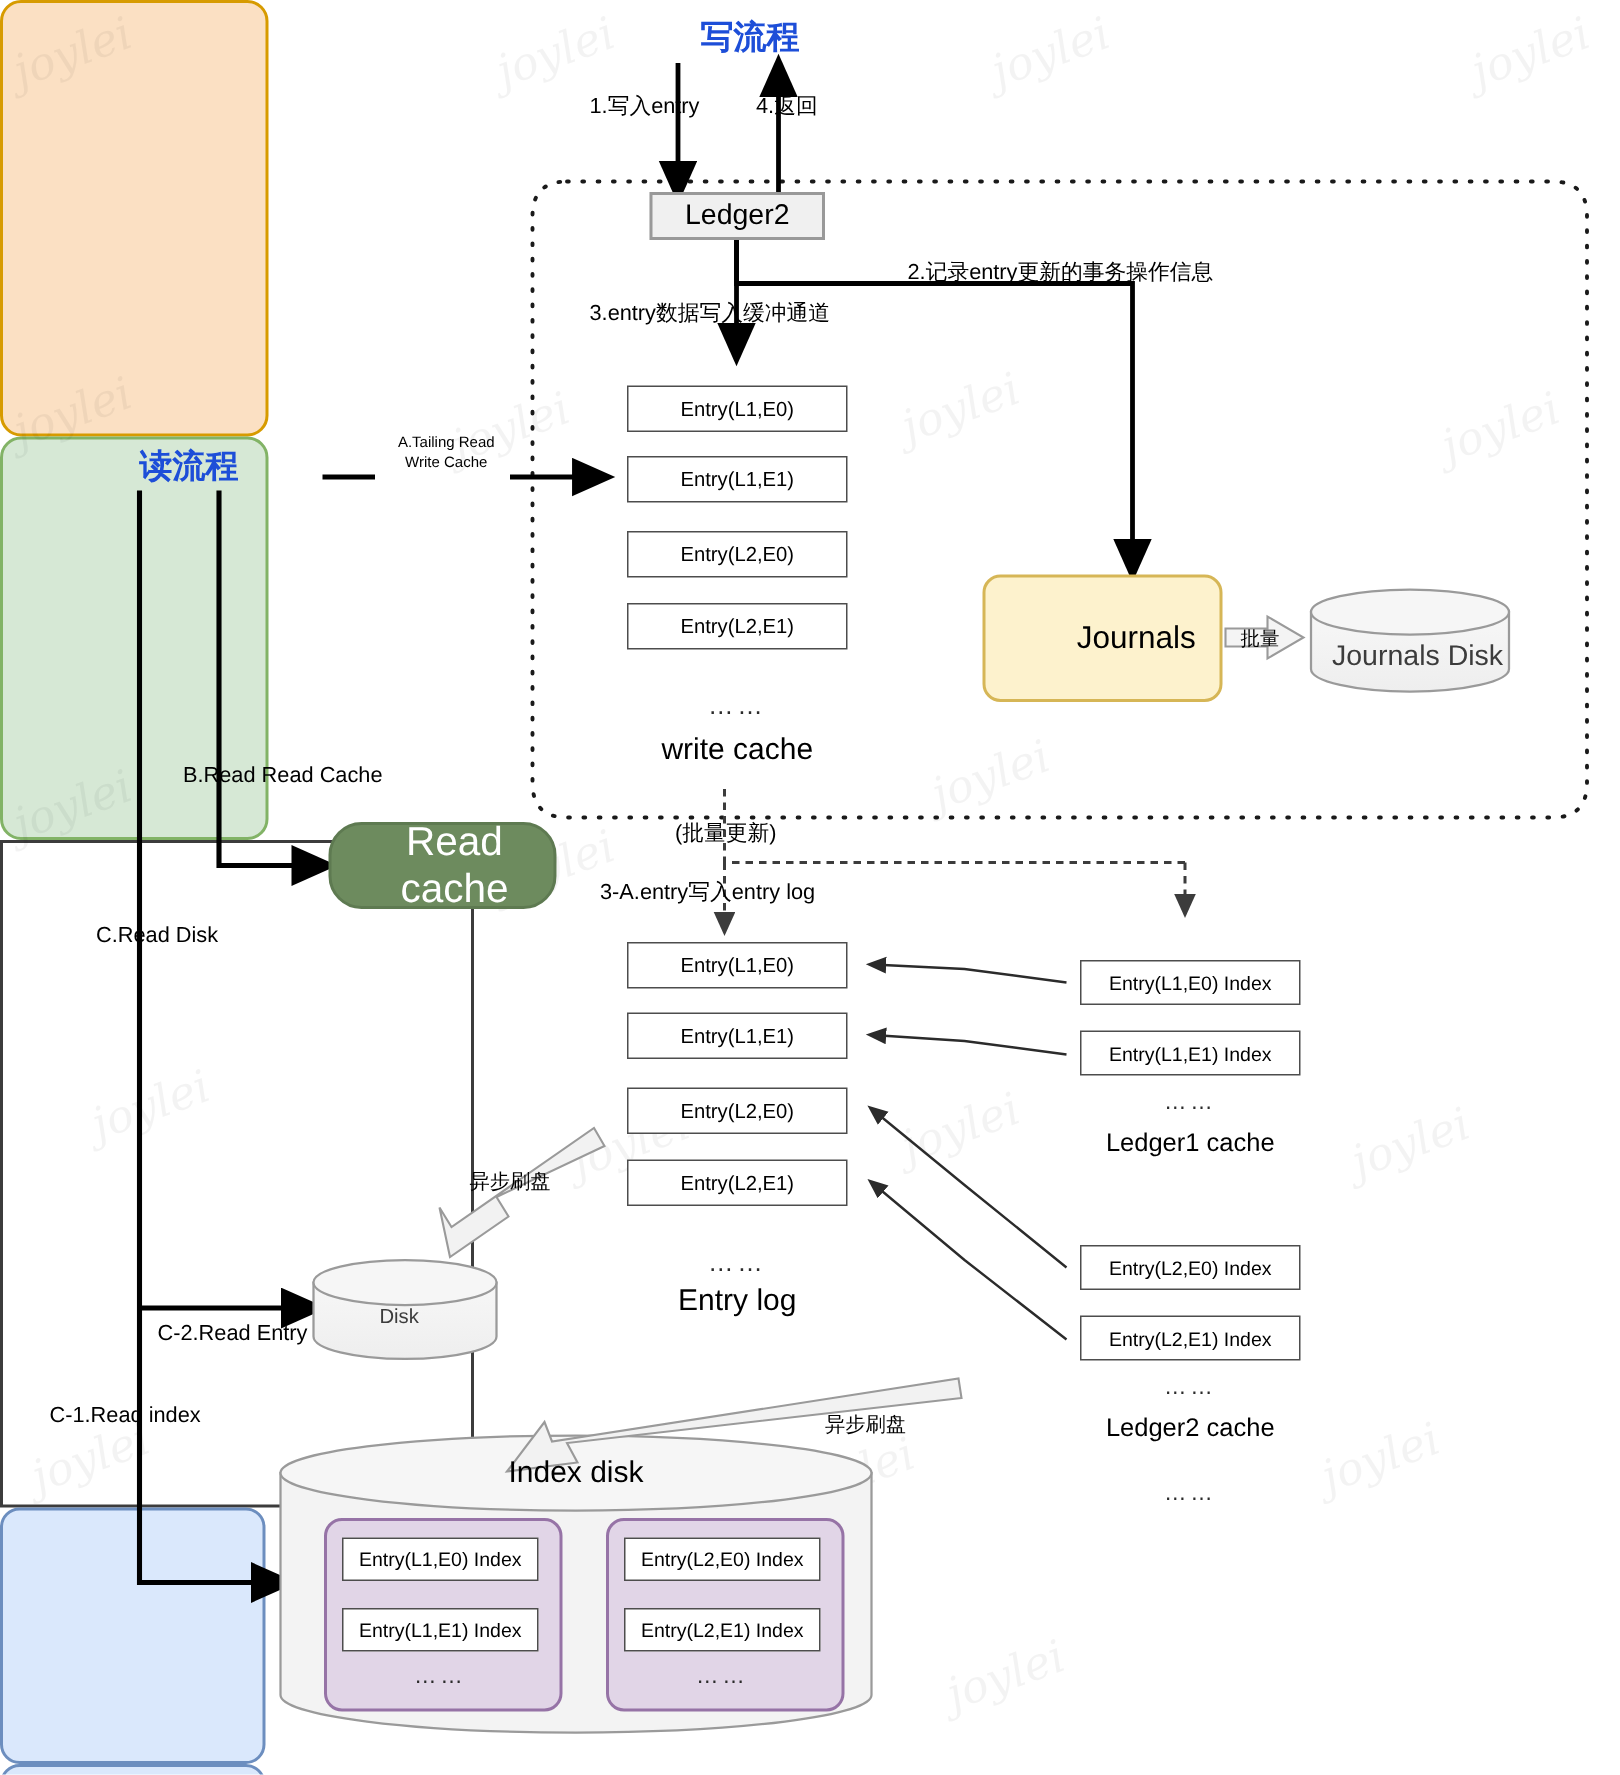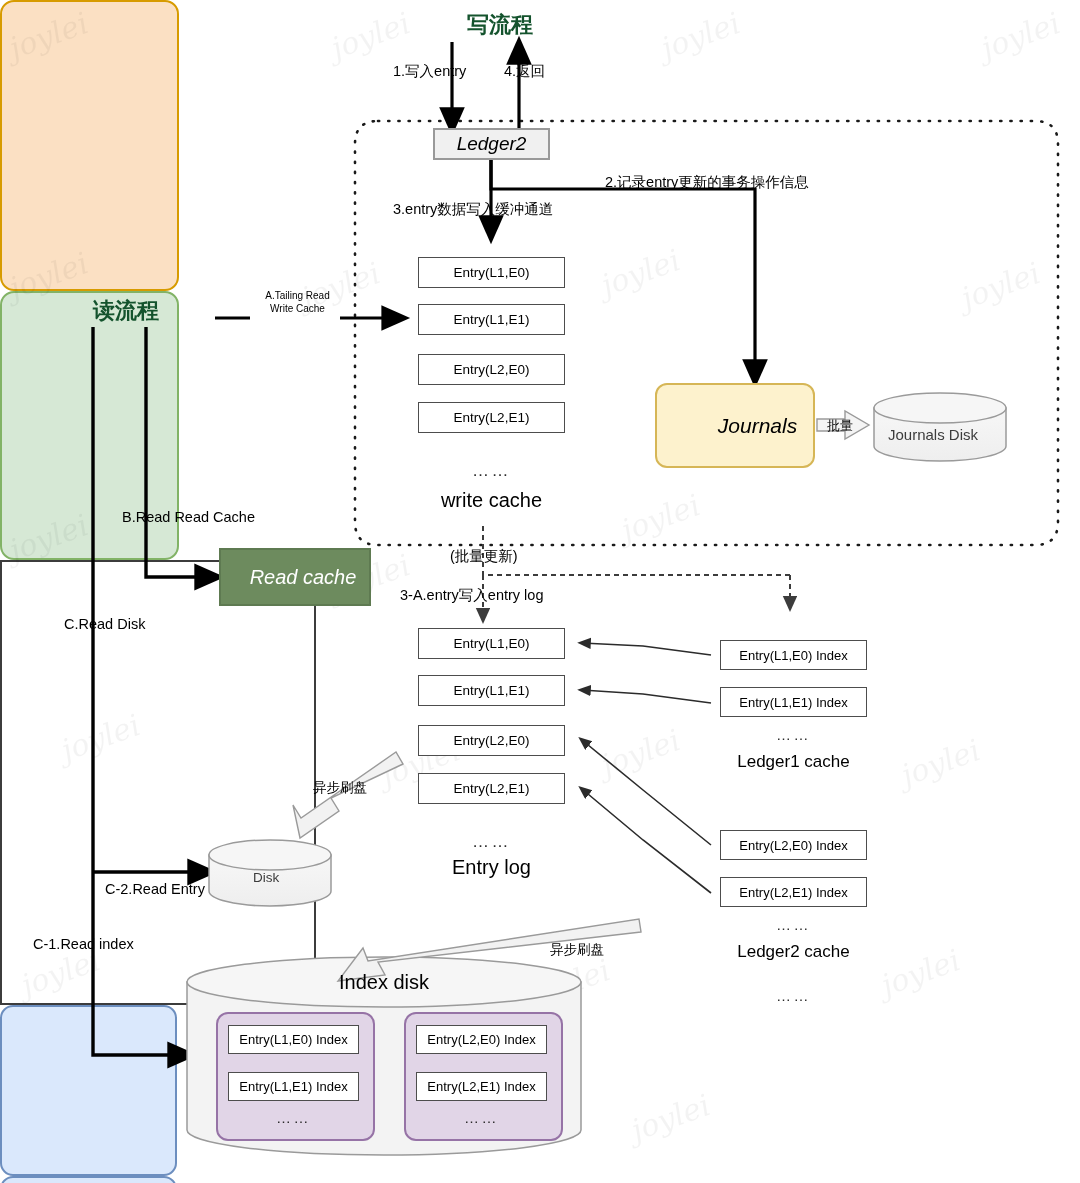--- a/index.html
+++ b/index.html
@@ -2,47 +2,47 @@
 <html><head>
 <meta charset="utf-8">
 <style>
   html,body{margin:0;padding:0;background:#ffffff;}
   body{width:1080px;height:1183px;position:relative;overflow:hidden;
        font-family:"Liberation Sans","DejaVu Sans",sans-serif;color:#000;}
   #stage{position:absolute;left:0;top:0;width:1080px;height:1183px;}
   svg.layer{position:absolute;left:0;top:0;width:1080px;height:1183px;pointer-events:none;}
 
   .box{position:absolute;box-sizing:border-box;display:flex;align-items:center;
-       justify-content:center;text-align:center;font-style:italic;}
+       justify-content:center;text-align:center;}
 
   
   .cell{position:absolute;box-sizing:border-box;background:#ffffff;
         border:1.6px solid #4d4d4d;display:flex;align-items:center;
         justify-content:center;font-size:13.5px;color:#000;}
   .cell.idx{font-size:13px;}
 
   .dots{position:absolute;text-align:center;font-size:17px;letter-spacing:2.5px;
         color:#2b2b2b;line-height:1;}
 
   .title{position:absolute;text-align:center;font-size:20px;color:#000;}
   .ttl-sm{font-size:17px;}
 
   .lbl{position:absolute;font-size:14.5px;color:#000;white-space:nowrap;line-height:1.25;}
   .lbl-c{position:absolute;font-size:10px;color:#000;text-align:center;line-height:1.3;}
-  .redttl{position:absolute;font-weight:bold;color:#14532d;font-size:22px;white-space:nowrap;}
+  .redttl{position:absolute;font-weight:bold;color:#1d4ed8;font-size:22px;white-space:nowrap;}
 
   
   #write-cache{left:404px;top:239px;width:175px;height:287px;background:#fbe0c3;
                border:2.4px solid #d79b00;border-radius:14px;}
   #journals{left:655px;top:383px;width:160px;height:85px;background:#fdf2cd;
             border:2.2px solid #d6b656;border-radius:12px;}
   #entry-log{left:404px;top:625px;width:175px;height:265px;background:#d6e8d5;
              border:2.4px solid #82b366;border-radius:14px;}
   #read-cache{left:219px;top:548px;width:152px;height:58px;background:#6d8b5e;
-              border:2px solid #5e7a51;border-radius:0;color:#fff;font-size:20px;padding-left:16px;}
+              border:2px solid #5e7a51;border-radius:22px;color:#fff;font-size:27px;padding-left:16px;}
   #ledger2-node{left:433px;top:128px;width:117px;height:32px;background:#f0f0f0;
                 border:2px solid #999999;font-size:19px;}
   #ledger-outer{left:638px;top:612px;width:312px;height:441px;background:#ffffff;
                 border:2px solid #3c3c3c;}
   #ledger1-cache{left:707px;top:633px;width:173px;height:167px;background:#dae8fc;
                  border:2.2px solid #6c8ebf;border-radius:13px;}
   #ledger2-cache{left:707px;top:821px;width:173px;height:167px;background:#dae8fc;
                  border:2.2px solid #6c8ebf;border-radius:13px;}
   
   .pgroup{position:absolute;background:#e1d5e7;border:2.2px solid #9673a6;border-radius:12px;}
@@ -171,21 +171,21 @@
 
   <div id="write-cache"></div>
   <div class="cell" style="left:418px;top:257px;width:147px;height:31px;">Entry(L1,E0)</div>
   <div class="cell" style="left:418px;top:304px;width:147px;height:31px;">Entry(L1,E1)</div>
   <div class="cell" style="left:418px;top:354px;width:147px;height:31px;">Entry(L2,E0)</div>
   <div class="cell" style="left:418px;top:402px;width:147px;height:31px;">Entry(L2,E1)</div>
   <div class="dots" style="left:418px;top:462px;width:147px;">……</div>
   <div class="title" style="left:404px;top:489px;width:175px;">write cache</div>
 
   <div class="box" id="journals" style="font-size:21px;padding-left:45px;">Journals</div>
-  <div class="lbl" style="left:888px;top:426px;font-size:15px;color:#3c3c3c;">Journals Disk</div>
+  <div class="lbl" style="left:888px;top:426px;font-size:19px;color:#3c3c3c;">Journals Disk</div>
 
   <div class="box" id="read-cache">Read cache</div>
 
   <div id="entry-log"></div>
   <div class="cell" style="left:418px;top:628px;width:147px;height:31px;">Entry(L1,E0)</div>
   <div class="cell" style="left:418px;top:675px;width:147px;height:31px;">Entry(L1,E1)</div>
   <div class="cell" style="left:418px;top:725px;width:147px;height:31px;">Entry(L2,E0)</div>
   <div class="cell" style="left:418px;top:773px;width:147px;height:31px;">Entry(L2,E1)</div>
   <div class="dots" style="left:418px;top:833px;width:147px;">……</div>
   <div class="title" style="left:404px;top:856px;width:175px;">Entry log</div>

